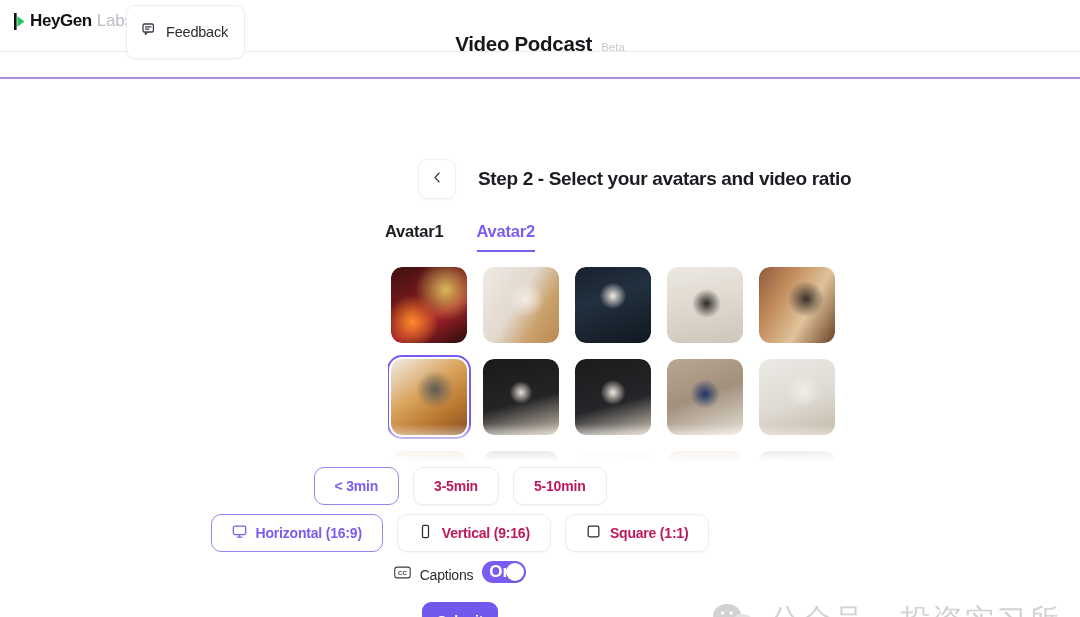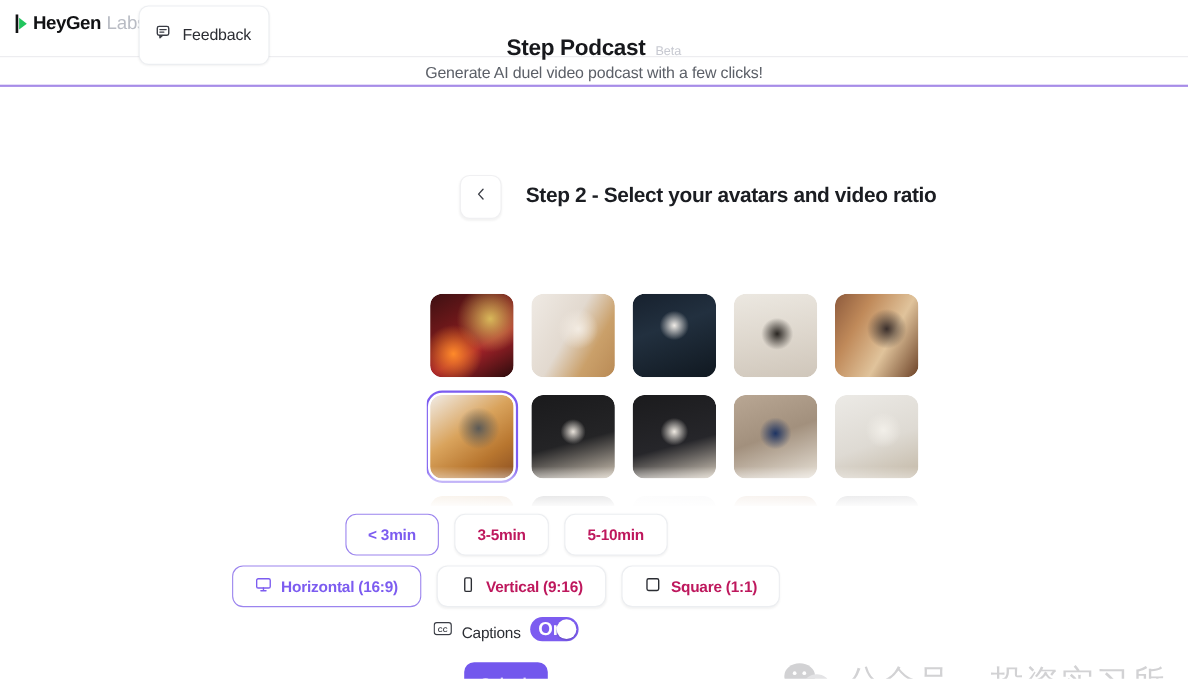--- a/index.html
+++ b/index.html
@@ -275,42 +275,45 @@
         <rect x="2.5" y="2.5" width="13" height="10" rx="2" stroke="#3a3d45" stroke-width="1.6"></rect>
         <path d="M5.4 6.1h7.2M5.4 8.9h4.6" stroke="#3a3d45" stroke-width="1.4" stroke-linecap="round"></path>
         <path d="M5.5 12.5v3l3.1-3" stroke="#3a3d45" stroke-width="1.6" stroke-linejoin="round" fill="none"></path>
       </svg>
     </span>
     <span class="label">Feedback</span>
   </div>
 
   <div class="header-center">
     <div class="title-row">
-      <span class="app-title">Step Podcast</span>
+      <span class="app-title">Video Podcast</span>
       <span class="beta-tag">Beta</span>
     </div>
-    <div class="subtitle">Generate AI duel video podcast with a few clicks!</div>
   </div>
 </div>
 
 <div class="purple-rule"></div>
 
 <div class="main">
 
   <div class="step-row">
     <div class="back-btn">
       <span>
         <svg width="13" height="13" viewBox="0 0 16 16" fill="none" aria-hidden="true">
           <path d="M10 2.5L5 8l5 5.5" stroke="#3a3d45" stroke-width="1.5" stroke-linecap="round" stroke-linejoin="round"></path>
         </svg>
       </span>
     </div>
     <div class="step-title">Step 2 - Select your avatars and video ratio</div>
   </div>
 
+  <div class="tabs">
+    <div class="tab">Avatar1</div>
+    <div class="tab active">Avatar2</div>
+  </div>
 
   <div class="avatar-viewport">
     <div class="avatar-grid">
 
       <div class="avatar-cell">
         <div class="thumb" style="background-image:
                radial-gradient(circle at 28% 72%, #ff8a2a 0%, rgba(255,138,42,0) 34%),
                radial-gradient(circle at 72% 30%, #d8b85a 0%, rgba(216,184,90,0) 40%),
                linear-gradient(150deg,#3d1012 0%,#7c1a1c 42%,#a8232a 62%,#2a0b0c 100%);"></div>
       </div>

